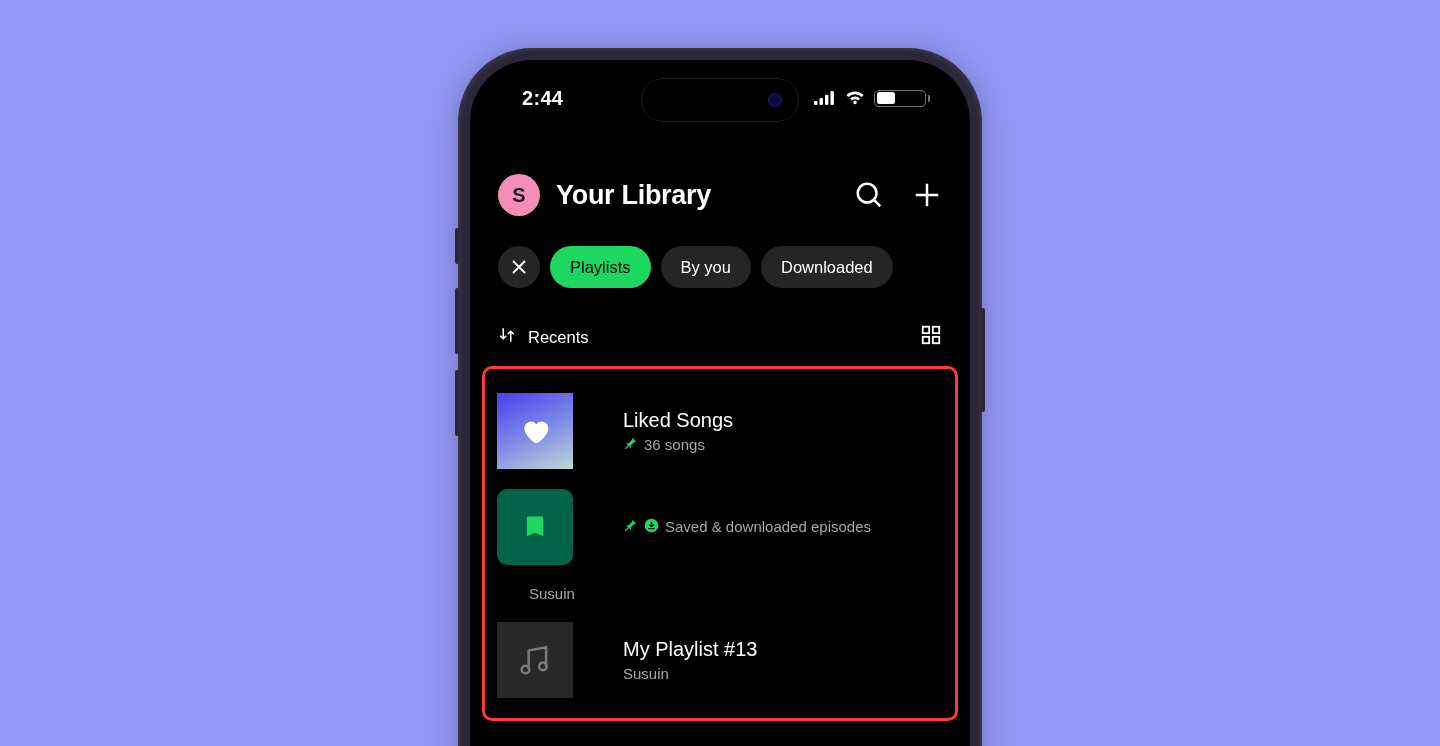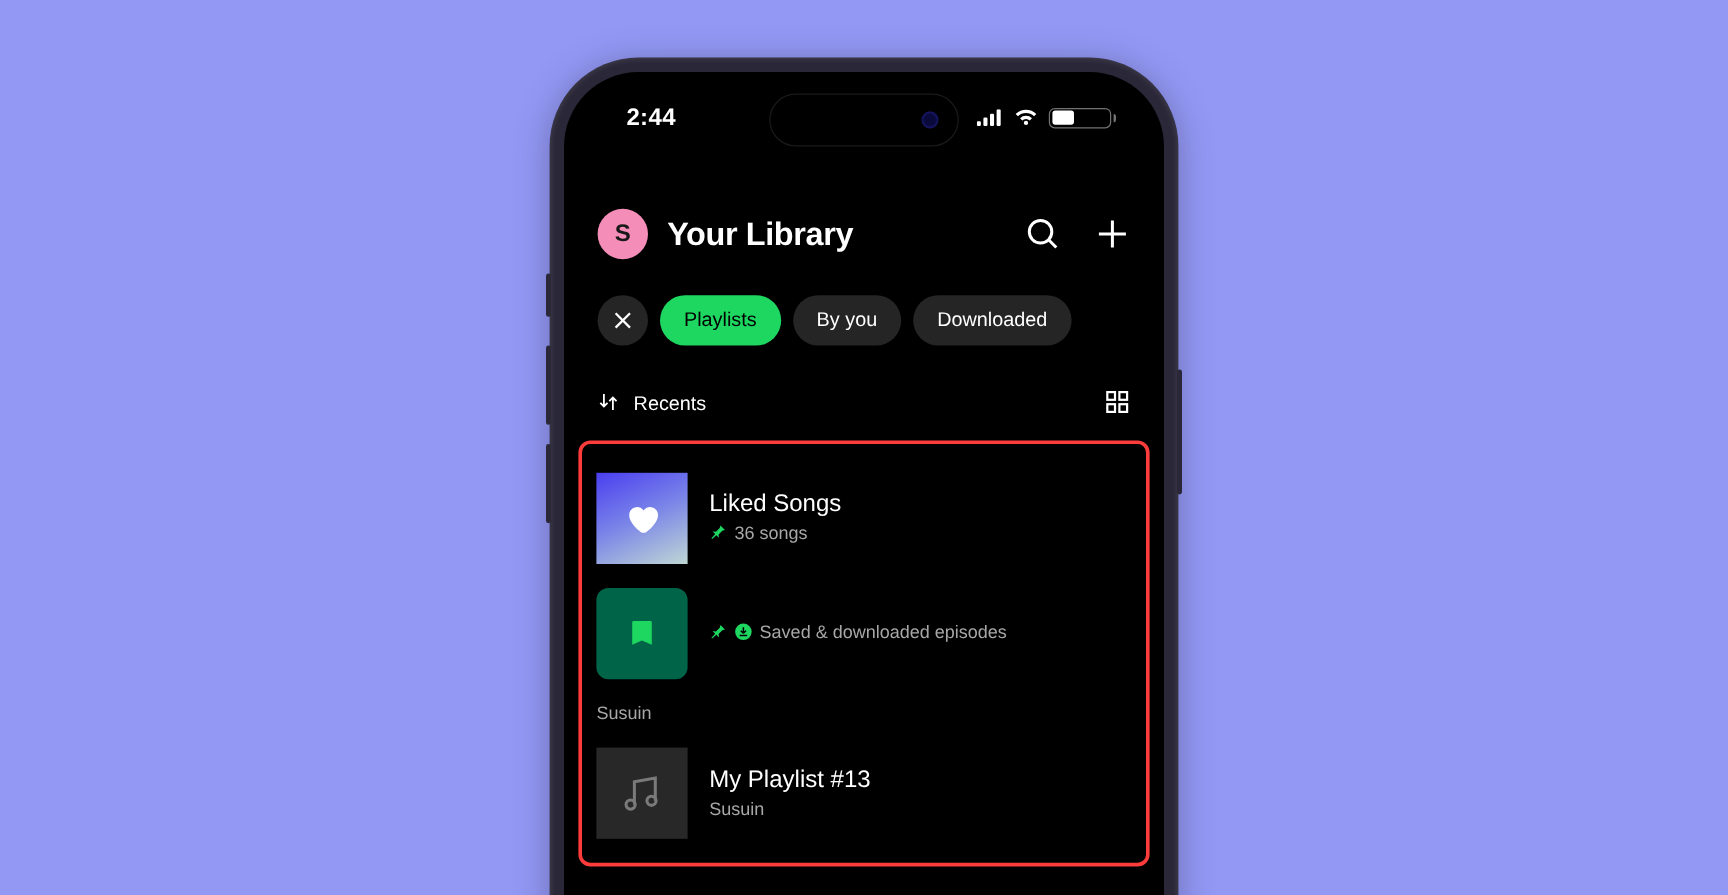--- a/index.html
+++ b/index.html
@@ -111,21 +111,21 @@
     .cover.episodes{background:#006548;border-radius:10px;}
     .cover.boum{background:#fff;position:relative;overflow:hidden;}
     .boum-top{position:absolute;top:4px;left:0;right:0;text-align:center;font-size:5.5px;color:#333;letter-spacing:.2px;font-weight:600;}
     .boum-la{font-size:22px;font-weight:900;color:#fff;-webkit-text-stroke:2.2px #e81030;position:absolute;top:12px;left:50%;transform:translateX(-50%);letter-spacing:-1px;}
     .boum-boum{position:absolute;top:30px;left:50%;transform:translateX(-50%);display:flex;font-size:24px;font-weight:900;letter-spacing:-1px;}
     .b1{color:#2aa13c;} .b2{color:#3838c4;} .b3{color:#f49c12;} .b4{color:#9b2fae;}
     .boum-dot{position:absolute;top:14px;right:6px;width:13px;height:13px;border-radius:50%;background:#e81030;}
     .boum-people{position:absolute;bottom:3px;left:0;right:0;display:flex;justify-content:space-around;}
     .bp{width:9px;height:9px;border-radius:50%;background:#b8906a;}
     .cover.generic{background:#282828;}
-    .item-text{flex:1;min-width:0;}
+    .item-text{flex:1;min-width:0;margin-left:32px;}
     .item-title{font-size:20px;color:#fff;white-space:nowrap;overflow:hidden;text-overflow:ellipsis;margin-bottom:4px;}
     .item-sub{font-size:15px;color:#a7a7a7;display:flex;gap:6px;}
     .pin-icon, .dl-icon{color:#1ed760;}
   </style>
 </head>
 <body>
 
 <div class="phone-outer">
   <div class="phone-side-btn-l side-1"></div>
   <div class="phone-side-btn-l side-2"></div>

